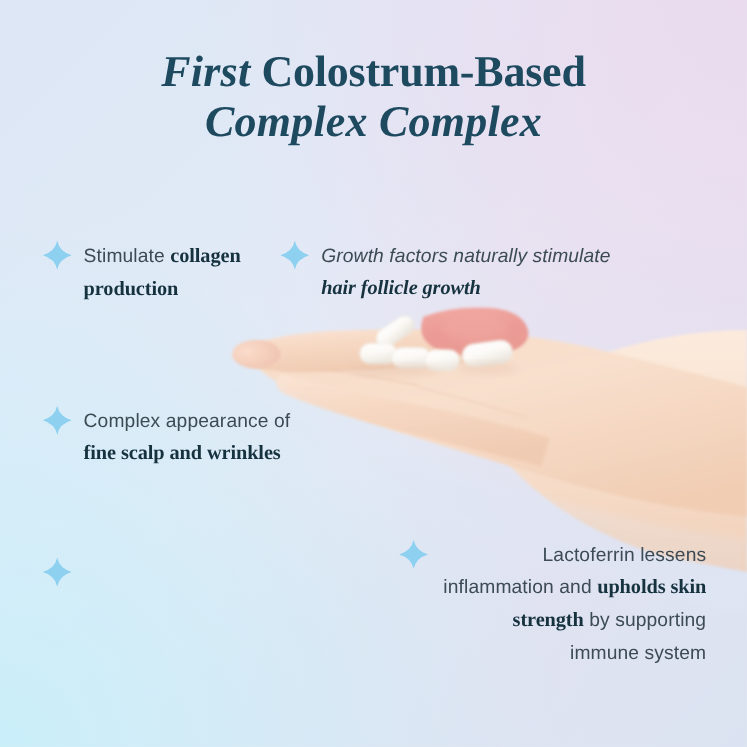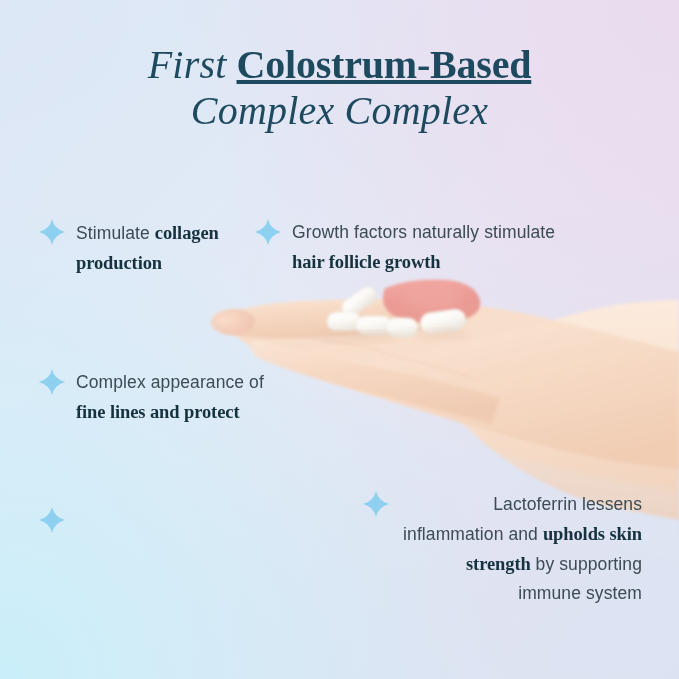--- a/index.html
+++ b/index.html
@@ -41,27 +41,26 @@
     line-height: 1.14;
   }
   .title-line {
     font-family: "Liberation Serif", serif;
     font-size: 40px;
     color: #1e4a60;
     white-space: nowrap;
   }
   .t-italic {
     font-style: italic;
-    font-weight: normal;
+    font-weight: bold;
     letter-spacing: 0.2px;
   }
   .t-bold {
     font-weight: bold;
     letter-spacing: -0.2px;
-    text-decoration: underline;
   }
 
   
   .bullet {
     position: absolute;
     display: block;
     margin-top: 20px;
   }
   .spark {
     position: absolute;
@@ -82,21 +81,21 @@
   .bullet-text b {
     font-family: "Liberation Serif", serif;
     font-weight: bold;
     color: #16323f;
     font-size: 18.5px;
     letter-spacing: -0.1px;
   }
 
   
   #b1 { left: 38px;  top: 198px; width: 205px; }
-  #b2 { left: 254px; top: 198px; width: 330px; }
+  #b2 { left: 254px; top: 198px; width: 330px; font-style: italic; }
   #b3 { left: 38px;  top: 348px; width: 250px; }
   #b4 { left: 38px;  top: 486px; width: 300px; }
   #b5 { left: 362px; top: 470px; width: 280px; text-align: right; }
 </style>
 </head>
 <body>
 
 <div id="poster">
 
   <svg class="hand-layer" viewBox="0 0 679 679" preserveAspectRatio="none" aria-hidden="true">
@@ -218,21 +217,21 @@
     <svg class="spark" viewBox="0 0 32 32" aria-hidden="true">
       <path d="M16 1 Q18.4 12.4 31 16 Q18.4 19.6 16 31 Q13.6 19.6 1 16 Q13.6 12.4 16 1 Z" fill="#8dd0f0"></path>
     </svg>
     <span class="bullet-text"><span>Growth factors naturally stimulate </span><b>hair follicle growth</b><span></span></span>
   </div>
 
   <div class="bullet" id="b3">
     <svg class="spark" viewBox="0 0 32 32" aria-hidden="true">
       <path d="M16 1 Q18.4 12.4 31 16 Q18.4 19.6 16 31 Q13.6 19.6 1 16 Q13.6 12.4 16 1 Z" fill="#8dd0f0"></path>
     </svg>
-    <span class="bullet-text"><span>Complex appearance of </span><b>fine lines and protect</b><span></span></span>
+    <span class="bullet-text"><span>Complex appearance of </span><b>fine scalp and wrinkles</b><span></span></span>
   </div>
 
   <div class="bullet" id="b4">
     <svg class="spark" viewBox="0 0 32 32" aria-hidden="true">
       <path d="M16 1 Q18.4 12.4 31 16 Q18.4 19.6 16 31 Q13.6 19.6 1 16 Q13.6 12.4 16 1 Z" fill="#8dd0f0"></path>
     </svg>
   </div>
 
   <div class="bullet" id="b5">
     <svg class="spark" viewBox="0 0 32 32" aria-hidden="true">

